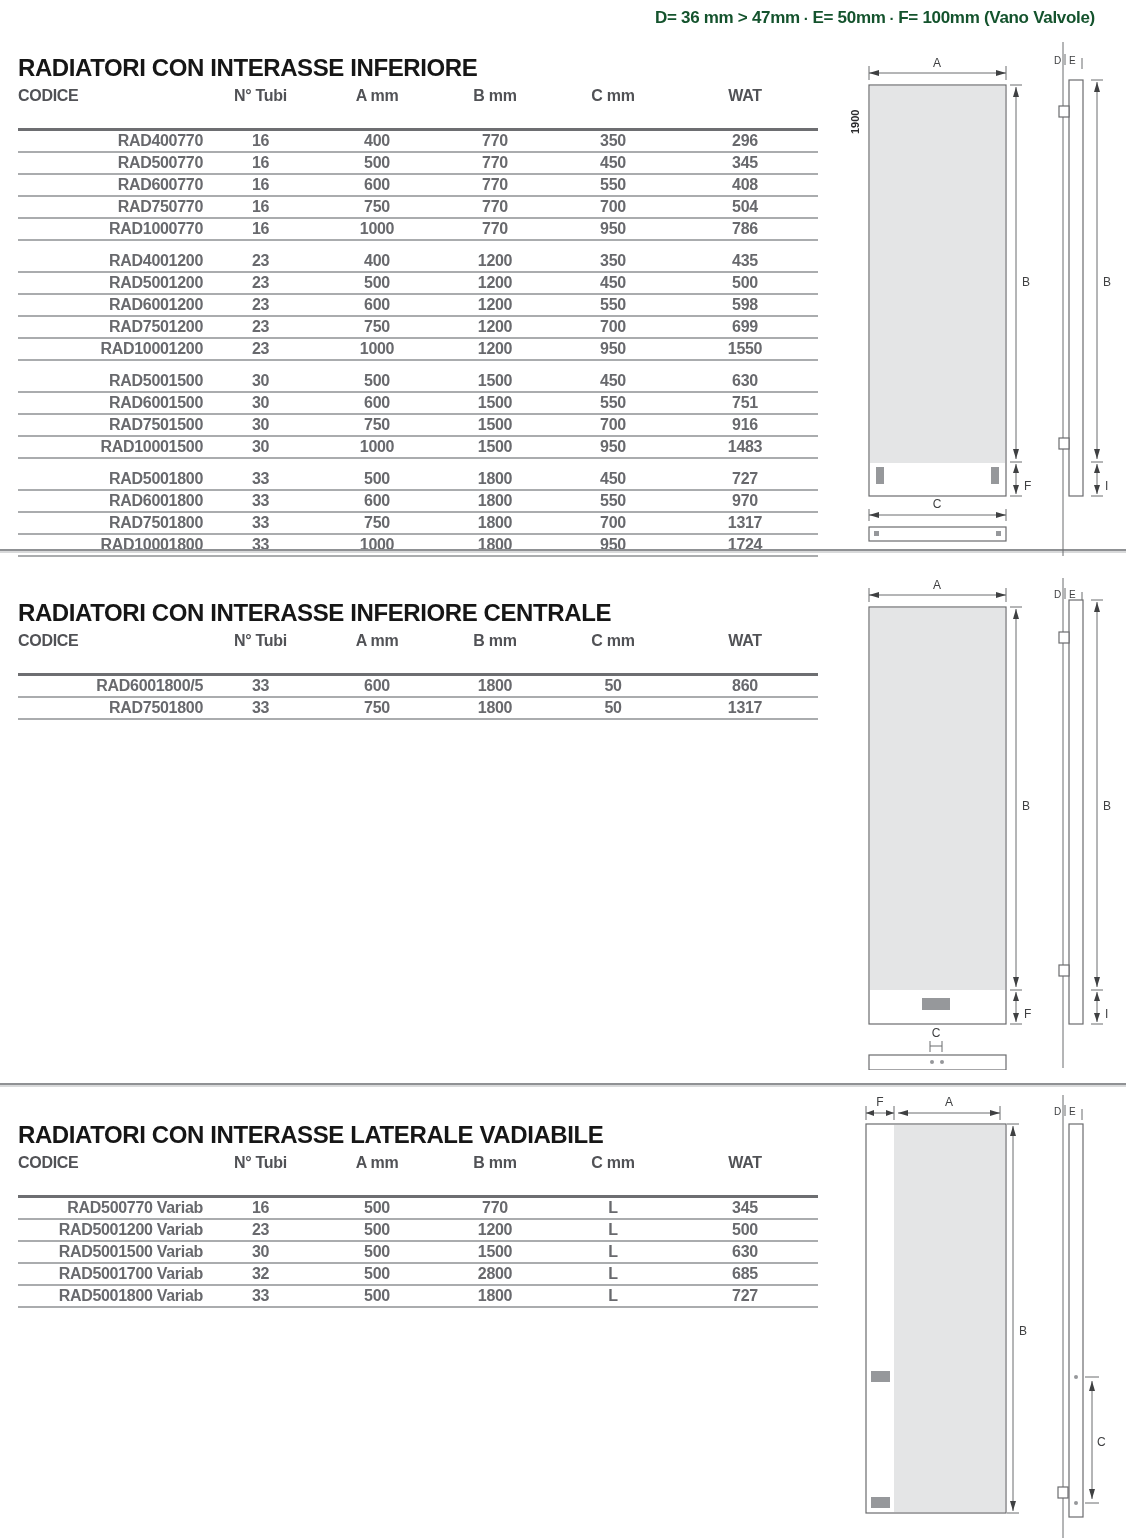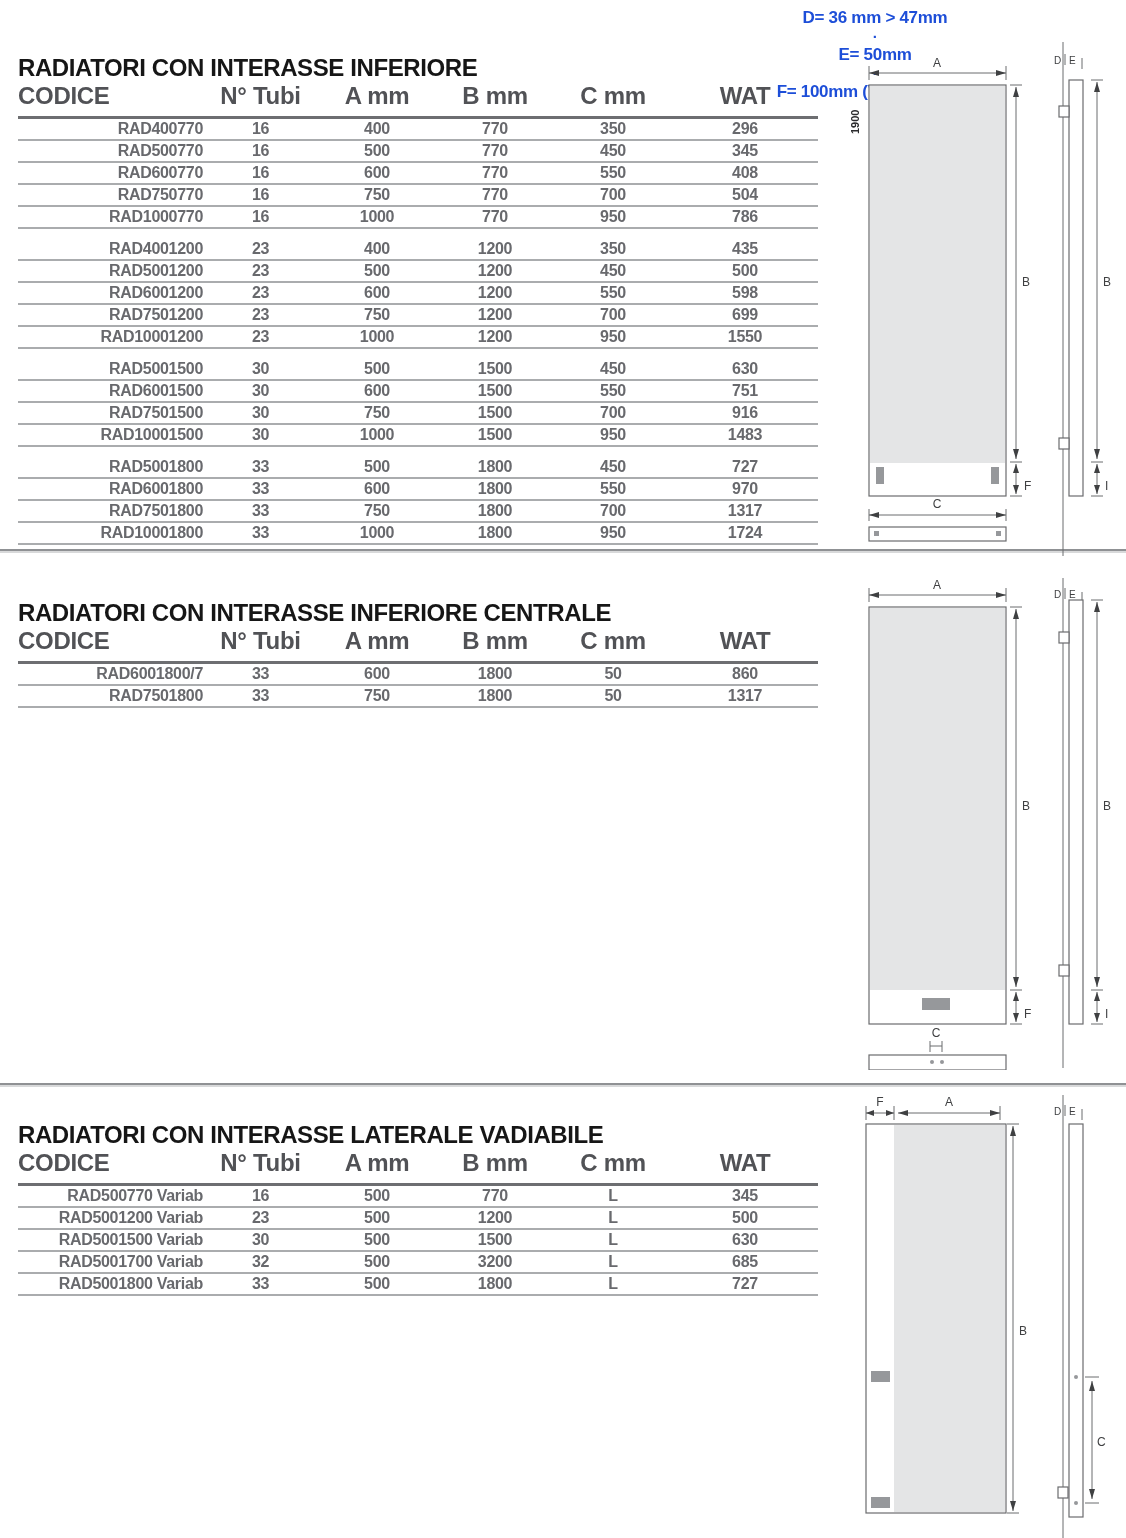--- a/index.html
+++ b/index.html
@@ -4,35 +4,35 @@
 <style>
   html,body{margin:0;padding:0;background:#fff;}
   #page{
     position:relative;width:1126px;height:1538px;background:#fff;overflow:hidden;
     font-family:"Liberation Sans",sans-serif;
   }
   
   .header-note{
     position:absolute;top:8px;left:636px;width:478px;
     display:flex;justify-content:center;align-items:center;
-    font-size:17px;font-weight:700;color:#1d4ed8;letter-spacing:-0.3px;white-space:nowrap;flex-direction:column;
+    font-size:17px;font-weight:700;color:#14532d;letter-spacing:-0.3px;white-space:nowrap;
   }
   .header-note .dot{font-size:15px;padding:0 4px;}
   
   .section{position:absolute;left:18px;width:800px;}
   .sec-title{
     margin:0 0 3px 0;font-size:24px;line-height:22px;font-weight:700;
     color:#161616;letter-spacing:-0.4px;
   }
   table{border-collapse:collapse;width:800px;table-layout:fixed;}
   col.c0{width:185px;} col.c1{width:115px;} col.c2{width:118px;}
   col.c3{width:118px;} col.c4{width:118px;} col.c5{width:146px;}
   th{
-    font-size:24px;line-height:24px;font-weight:700;color:#515256;text-align:center;
-    padding:2px 0 8px 0;border-bottom:3px solid #6d6e71;letter-spacing:-0.3px;
+    font-size:16px;line-height:24px;font-weight:700;color:#515256;text-align:center;
+    padding:2px 0 20px 0;border-bottom:3px solid #6d6e71;letter-spacing:-0.3px;
   }
   th.col-codice{text-align:left;}
   td{
     font-size:16px;font-weight:700;color:#68696d;text-align:center;
     height:20px;padding:0;border-bottom:2px solid #aaacae;letter-spacing:-0.3px;
   }
   td.col-codice{text-align:right;}
   tr.gap-row td{height:10px;border-bottom:none;}
   
   .divider{
@@ -266,21 +266,21 @@
             <th class="col-codice">CODICE</th>
             <th>N° Tubi</th>
             <th>A mm</th>
             <th>B mm</th>
             <th>C mm</th>
             <th>WAT</th>
           </tr>
         </thead>
         <tbody>
           <tr>
-            <td class="col-codice">RAD6001800/7</td>
+            <td class="col-codice">RAD6001800/5</td>
             <td>33</td>
             <td>600</td>
             <td>1800</td>
             <td>50</td>
             <td>860</td>
           </tr>
           <tr>
             <td class="col-codice">RAD7501800</td>
             <td>33</td>
             <td>750</td>
@@ -337,21 +337,21 @@
             <td>30</td>
             <td>500</td>
             <td>1500</td>
             <td>L</td>
             <td>630</td>
           </tr>
           <tr>
             <td class="col-codice">RAD5001700 Variab</td>
             <td>32</td>
             <td>500</td>
-            <td>3200</td>
+            <td>2800</td>
             <td>L</td>
             <td>685</td>
           </tr>
           <tr>
             <td class="col-codice">RAD5001800 Variab</td>
             <td>33</td>
             <td>500</td>
             <td>1800</td>
             <td>L</td>
             <td>727</td>

